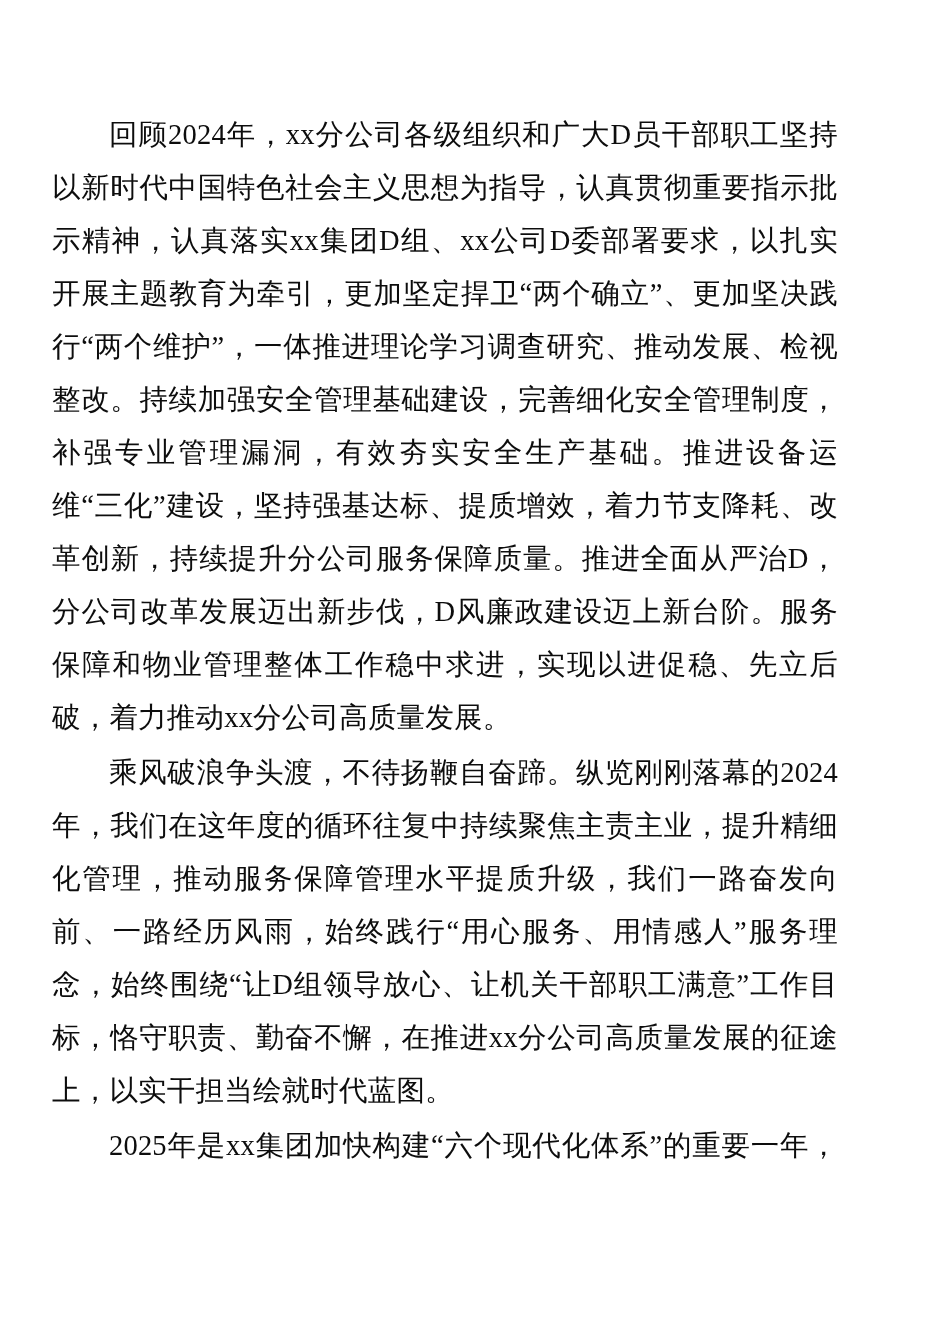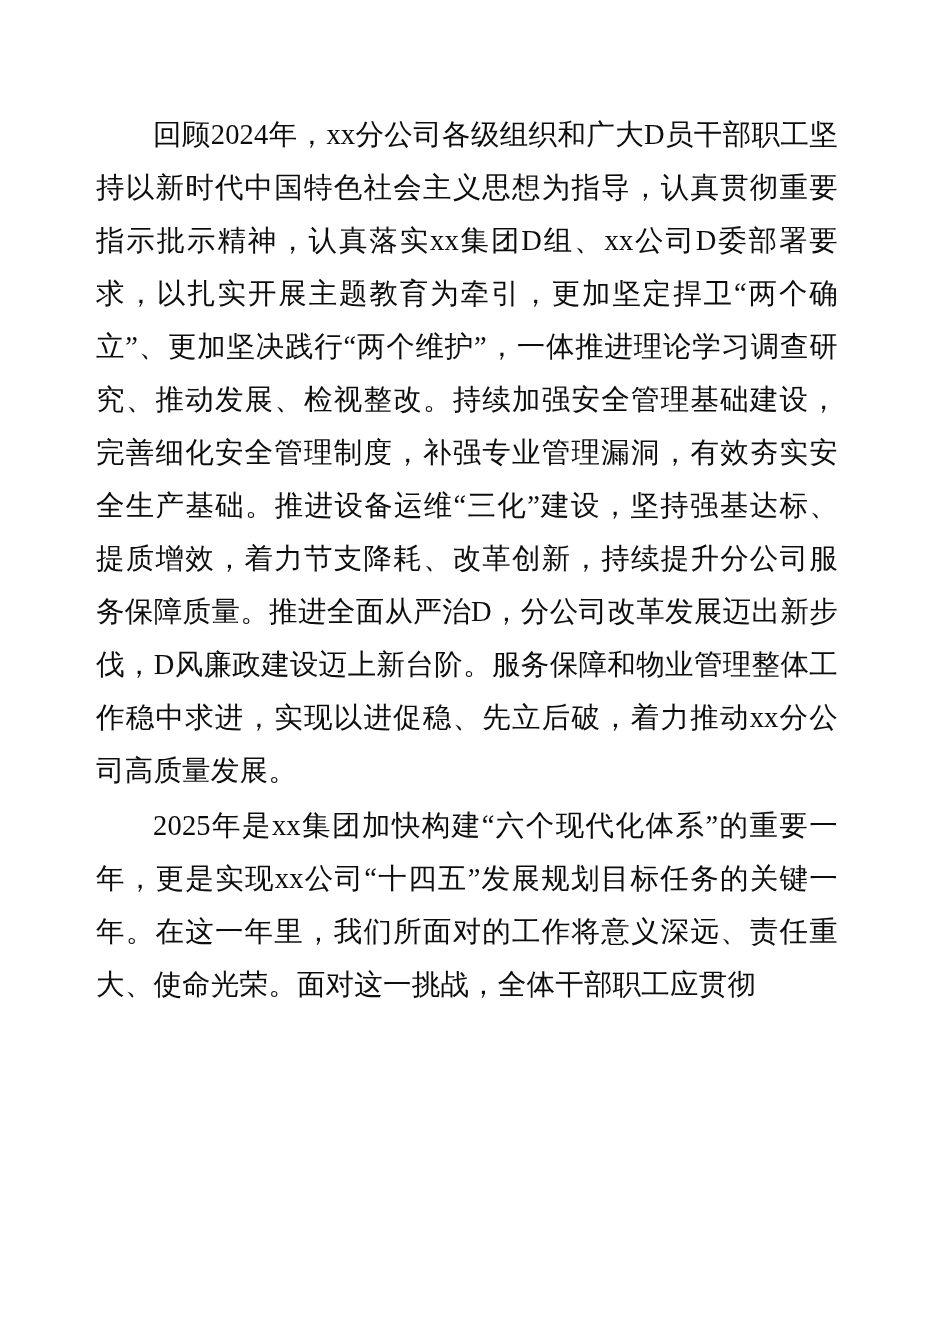--- a/index.html
+++ b/index.html
@@ -10,21 +10,21 @@
   body {
     width: 950px;
     height: 1344px;
     font-family: "Liberation Serif", "DejaVu Serif", serif;
     color: #000000;
   }
   .page {
     box-sizing: border-box;
     width: 950px;
     height: 1180px;
-    padding: 108px 112px 40px 96px;
+    padding: 108px 112px 40px 52px;
     background: #ffffff;
     overflow: hidden;
   }
   .doc-body {
     font-size: 28.5px;
     line-height: 53px;
     text-align: justify;
     text-justify: inter-ideograph;
     letter-spacing: 0.2px;
     color: #0d0d0d;
@@ -38,15 +38,16 @@
   .para + .para {
     margin-top: 2px;
   }
 </style>
 </head>
 <body>
 
 <div class="page">
   <div class="doc-body">
     <p class="para">回顾2024年，xx分公司各级组织和广大D员干部职工坚持以新时代中国特色社会主义思想为指导，认真贯彻重要指示批示精神，认真落实xx集团D组、xx公司D委部署要求，以扎实开展主题教育为牵引，更加坚定捍卫“两个确立”、更加坚决践行“两个维护”，一体推进理论学习调查研究、推动发展、检视整改。持续加强安全管理基础建设，完善细化安全管理制度，补强专业管理漏洞，有效夯实安全生产基础。推进设备运维“三化”建设，坚持强基达标、提质增效，着力节支降耗、改革创新，持续提升分公司服务保障质量。推进全面从严治D，分公司改革发展迈出新步伐，D风廉政建设迈上新台阶。服务保障和物业管理整体工作稳中求进，实现以进促稳、先立后破，着力推动xx分公司高质量发展。</p>
+    <p class="para">乘风破浪争头渡，不待扬鞭自奋蹄。纵览刚刚落幕的2024年，我们在这年度的循环往复中持续聚焦主责主业，提升精细化管理，推动服务保障管理水平提质升级，我们一路奋发向前、一路经历风雨，始终践行“用心服务、用情感人”服务理念，始终围绕“让D组领导放心、让机关干部职工满意”工作目标，恪守职责、勤奋不懈，在推进xx分公司高质量发展的征途上，以实干担当绘就时代蓝图。</p>
     <p class="para">2025年是xx集团加快构建“六个现代化体系”的重要一年，更是实现xx公司“十四五”发展规划目标任务的关键一年。在这一年里，我们所面对的工作将意义深远、责任重大、使命光荣。面对这一挑战，全体干部职工应贯彻</p>
   </div>
 </div>
 
 </body></html>

